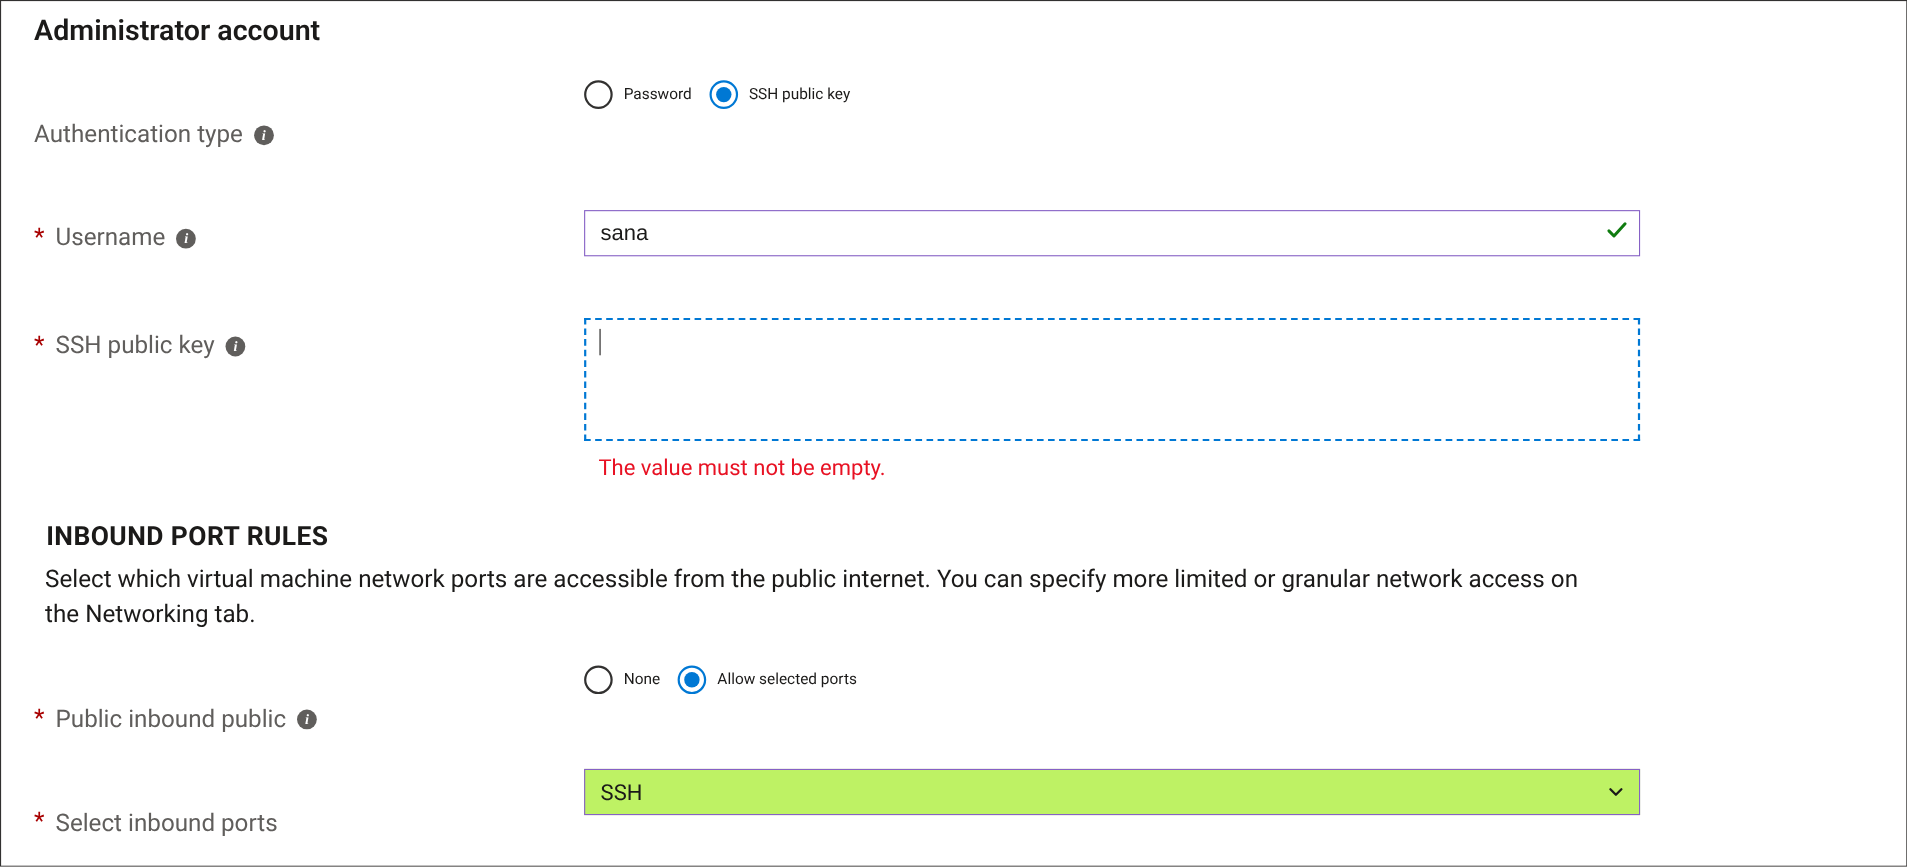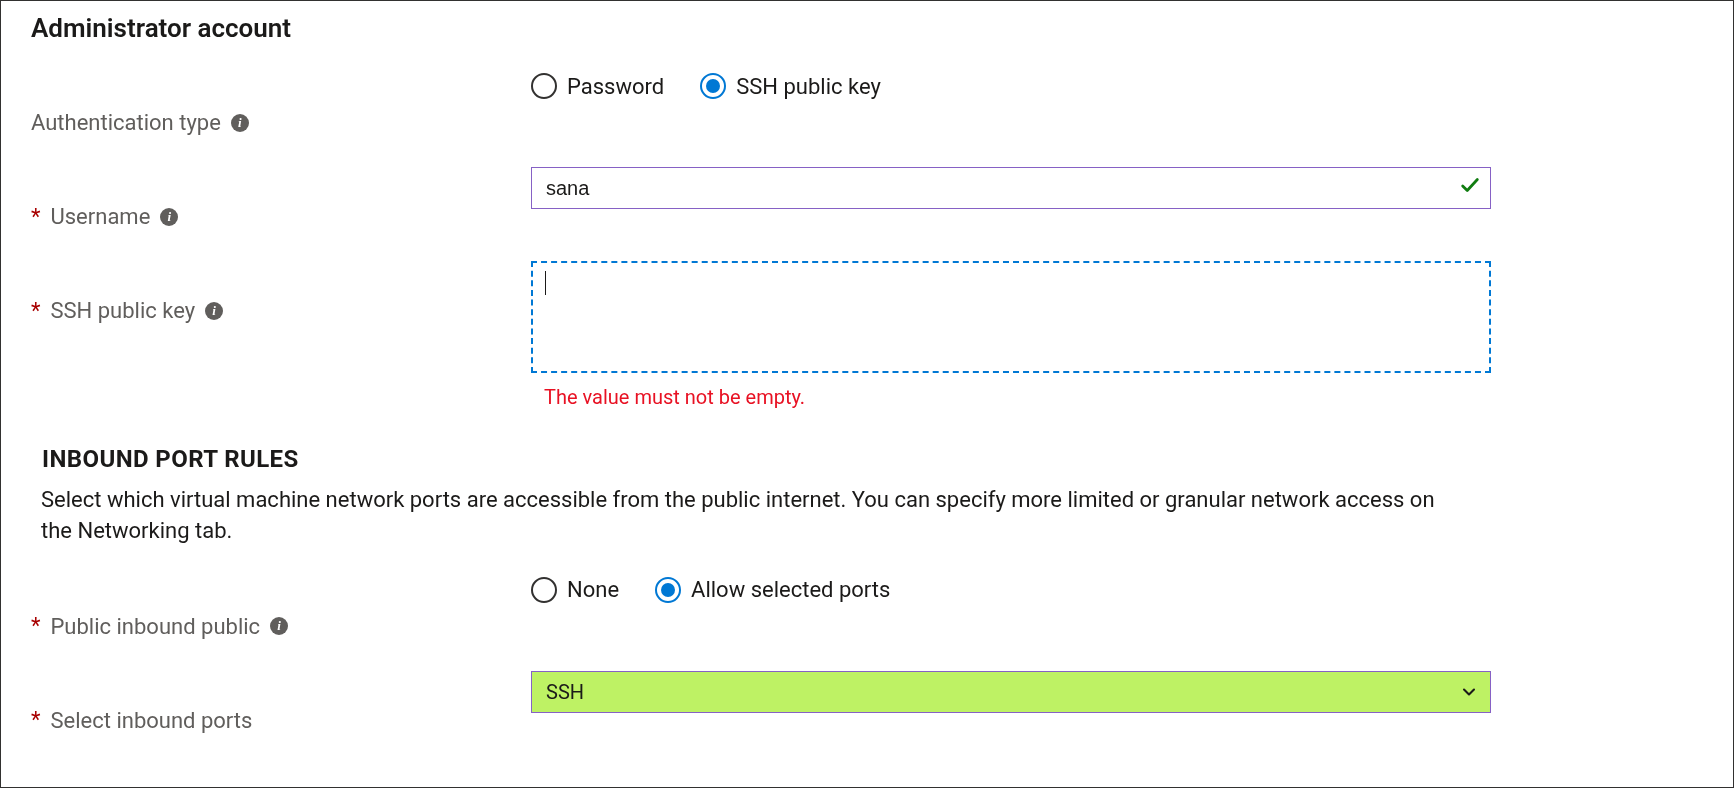--- a/index.html
+++ b/index.html
@@ -63,22 +63,22 @@
     cursor: help;
   }
   .control-col {
     flex: 1;
     display: flex;
     flex-direction: column;
   }
   .radio-group {
     display: flex;
     align-items: center;
-    gap: 36px;
-    font-size: 22px;
+    gap: 16px;
+    font-size: 14px;
     color: #1b1a19;
   }
   .radio-option {
     display: flex;
     align-items: center;
     gap: 10px;
     cursor: pointer;
   }
   .radio-circle {
     width: 26px;
@@ -96,20 +96,21 @@
   .radio-circle .dot {
     width: 14px;
     height: 14px;
     border-radius: 50%;
     background: #0078d4;
   }
   .text-input-wrap {
     position: relative;
     width: 100%;
     max-width: 960px;
+    margin-top: 24px;
   }
   .text-input {
     width: 100%;
     height: 42px;
     border: 1px solid #8661c5;
     padding: 6px 44px 6px 14px;
     font-size: 20px;
     color: #1b1a19;
     outline: none;
     background: #fff;

